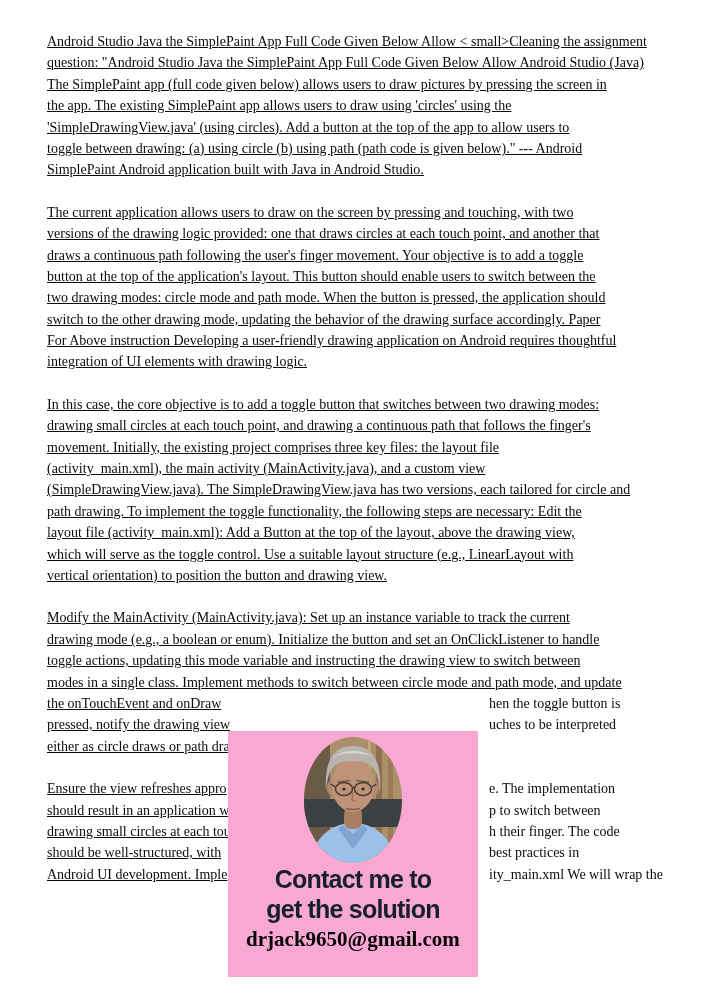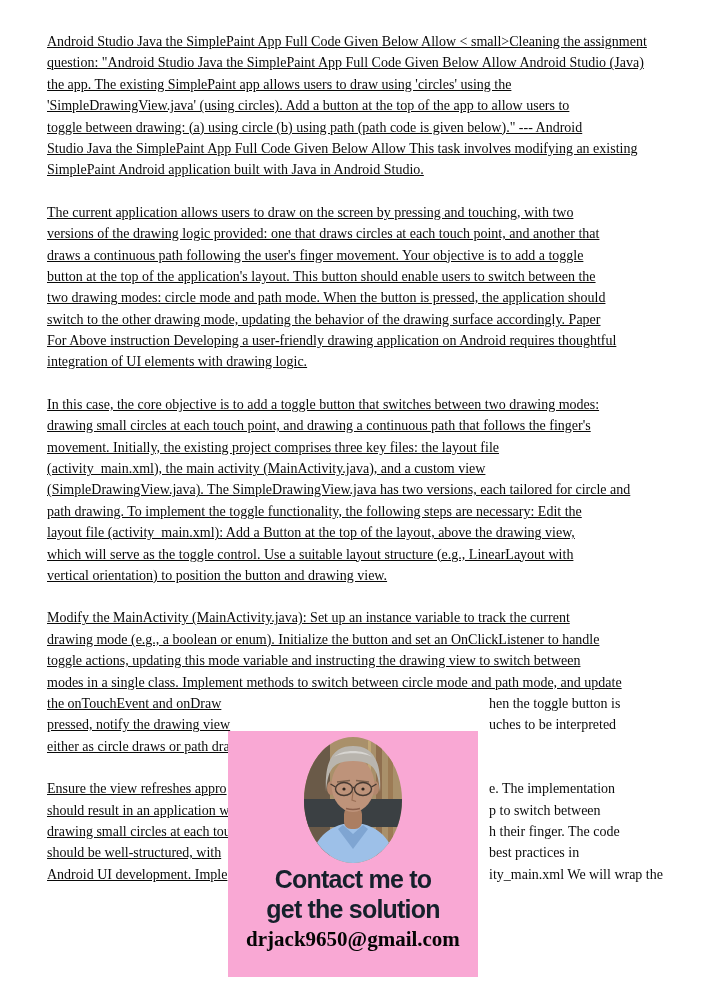--- a/index.html
+++ b/index.html
@@ -61,24 +61,24 @@
 </style>
 </head>
 <body>
 
 <div class="page" style="background: rgb(255, 255, 255);">
 
   <div class="textcol" style="color: rgb(10, 10, 10);">
       <div class="para">
         <div class="line">Android Studio Java the SimplePaint App Full Code Given Below Allow &lt; small&gt;Cleaning the assignment</div>
         <div class="line">question: "Android Studio Java the SimplePaint App Full Code Given Below Allow Android Studio (Java)</div>
+        <div class="line">The SimplePaint app (full code given below) allows users to draw pictures by pressing the screen in</div>
         <div class="line">the app. The existing SimplePaint app allows users to draw using 'circles' using the</div>
         <div class="line">'SimpleDrawingView.java' (using circles). Add a button at the top of the app to allow users to</div>
         <div class="line">toggle between drawing: (a) using circle (b) using path (path code is given below)." --- Android</div>
-        <div class="line">Studio Java the SimplePaint App Full Code Given Below Allow This task involves modifying an existing</div>
         <div class="line">SimplePaint Android application built with Java in Android Studio.</div>
       </div>
       <div class="para">
         <div class="line">The current application allows users to draw on the screen by pressing and touching, with two</div>
         <div class="line">versions of the drawing logic provided: one that draws circles at each touch point, and another that</div>
         <div class="line">draws a continuous path following the user's finger movement. Your objective is to add a toggle</div>
         <div class="line">button at the top of the application's layout. This button should enable users to switch between the</div>
         <div class="line">two drawing modes: circle mode and path mode. When the button is pressed, the application should</div>
         <div class="line">switch to the other drawing mode, updating the behavior of the drawing surface accordingly. Paper</div>
         <div class="line">For Above instruction Developing a user-friendly drawing application on Android requires thoughtful</div>

